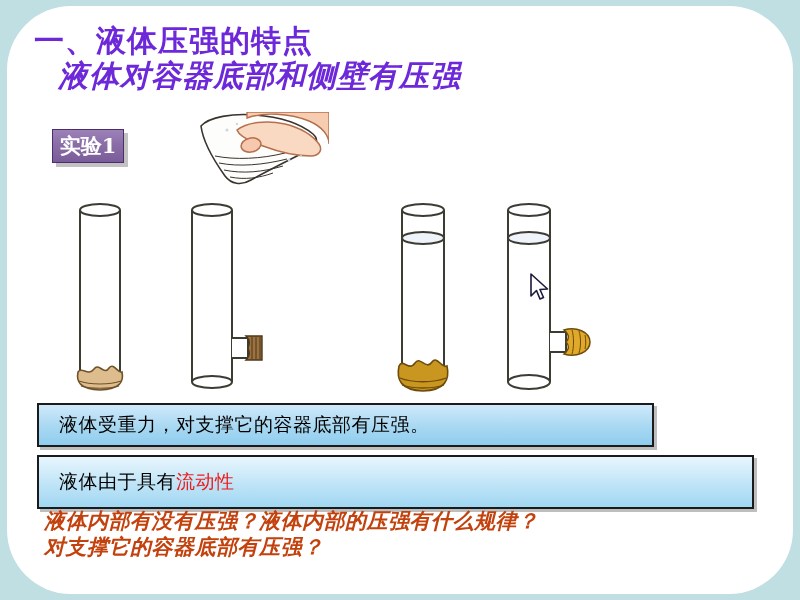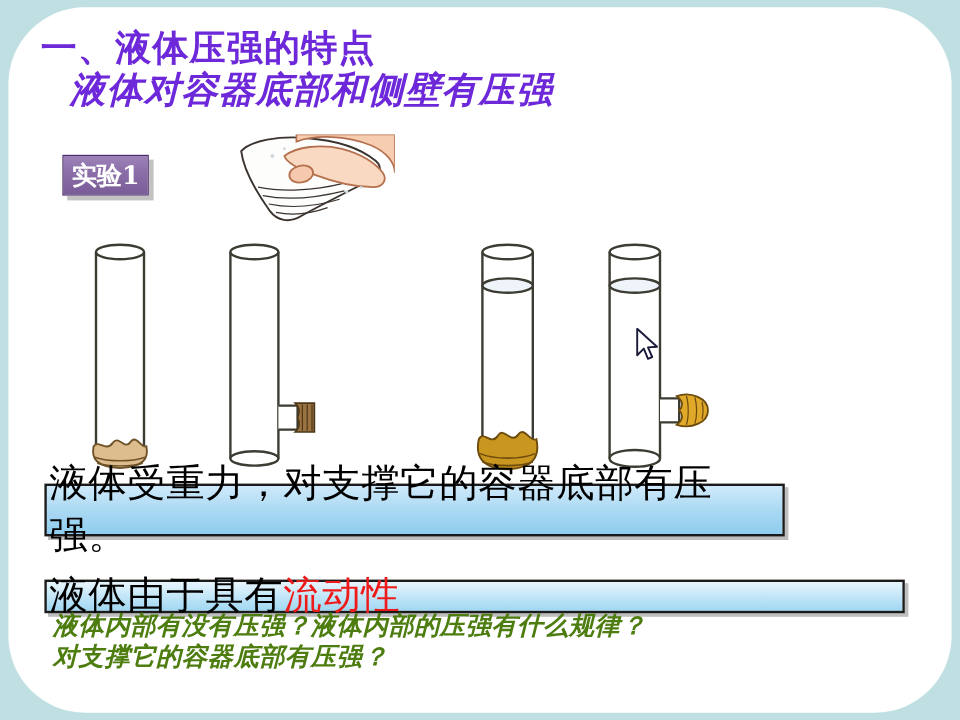--- a/index.html
+++ b/index.html
@@ -76,51 +76,50 @@
     position: absolute;
   }
 
   
   .stmt-box {
     position: absolute;
     box-sizing: border-box;
     border: 2px solid #1b1b1b;
     color: #000000;
     font-family: "DejaVu Serif", "Liberation Serif", serif;
-    font-size: 32px;
+    font-size: 19px;
     letter-spacing: 0.5px;
     display: flex;
     align-items: center;
-    padding-left: 2px;
+    padding-left: 20px;
     box-shadow: 3px 3px 0 rgba(110,110,110,0.45);
   }
   #stmt-1 {
     left: 37px;
     top: 403px;
     width: 617px;
     height: 44px;
     background: linear-gradient(180deg, #cfe9fb 0%, #a8d8f2 55%, #8fcdee 100%);
   }
   #stmt-2 {
     left: 37px;
     top: 455px;
     width: 717px;
-    height: 28px;
+    height: 54px;
     background: linear-gradient(180deg, #e8f6fd 0%, #bfe4f7 55%, #a0d7f2 100%);
-    margin-top: 28px;
   }
   .hl-red { color: #ee1b1b; }
 
   
   #questions {
     position: absolute;
     left: 44px;
     top: 508px;
     width: 730px;
-    color: #4d7c0f;
+    color: #c2410c;
     font-family: "DejaVu Sans", "Liberation Sans", sans-serif;
     font-weight: 700;
     font-style: italic;
     font-size: 21px;
     line-height: 1.25;
     letter-spacing: 0.5px;
   }
 </style>
 </head>
 <body>

